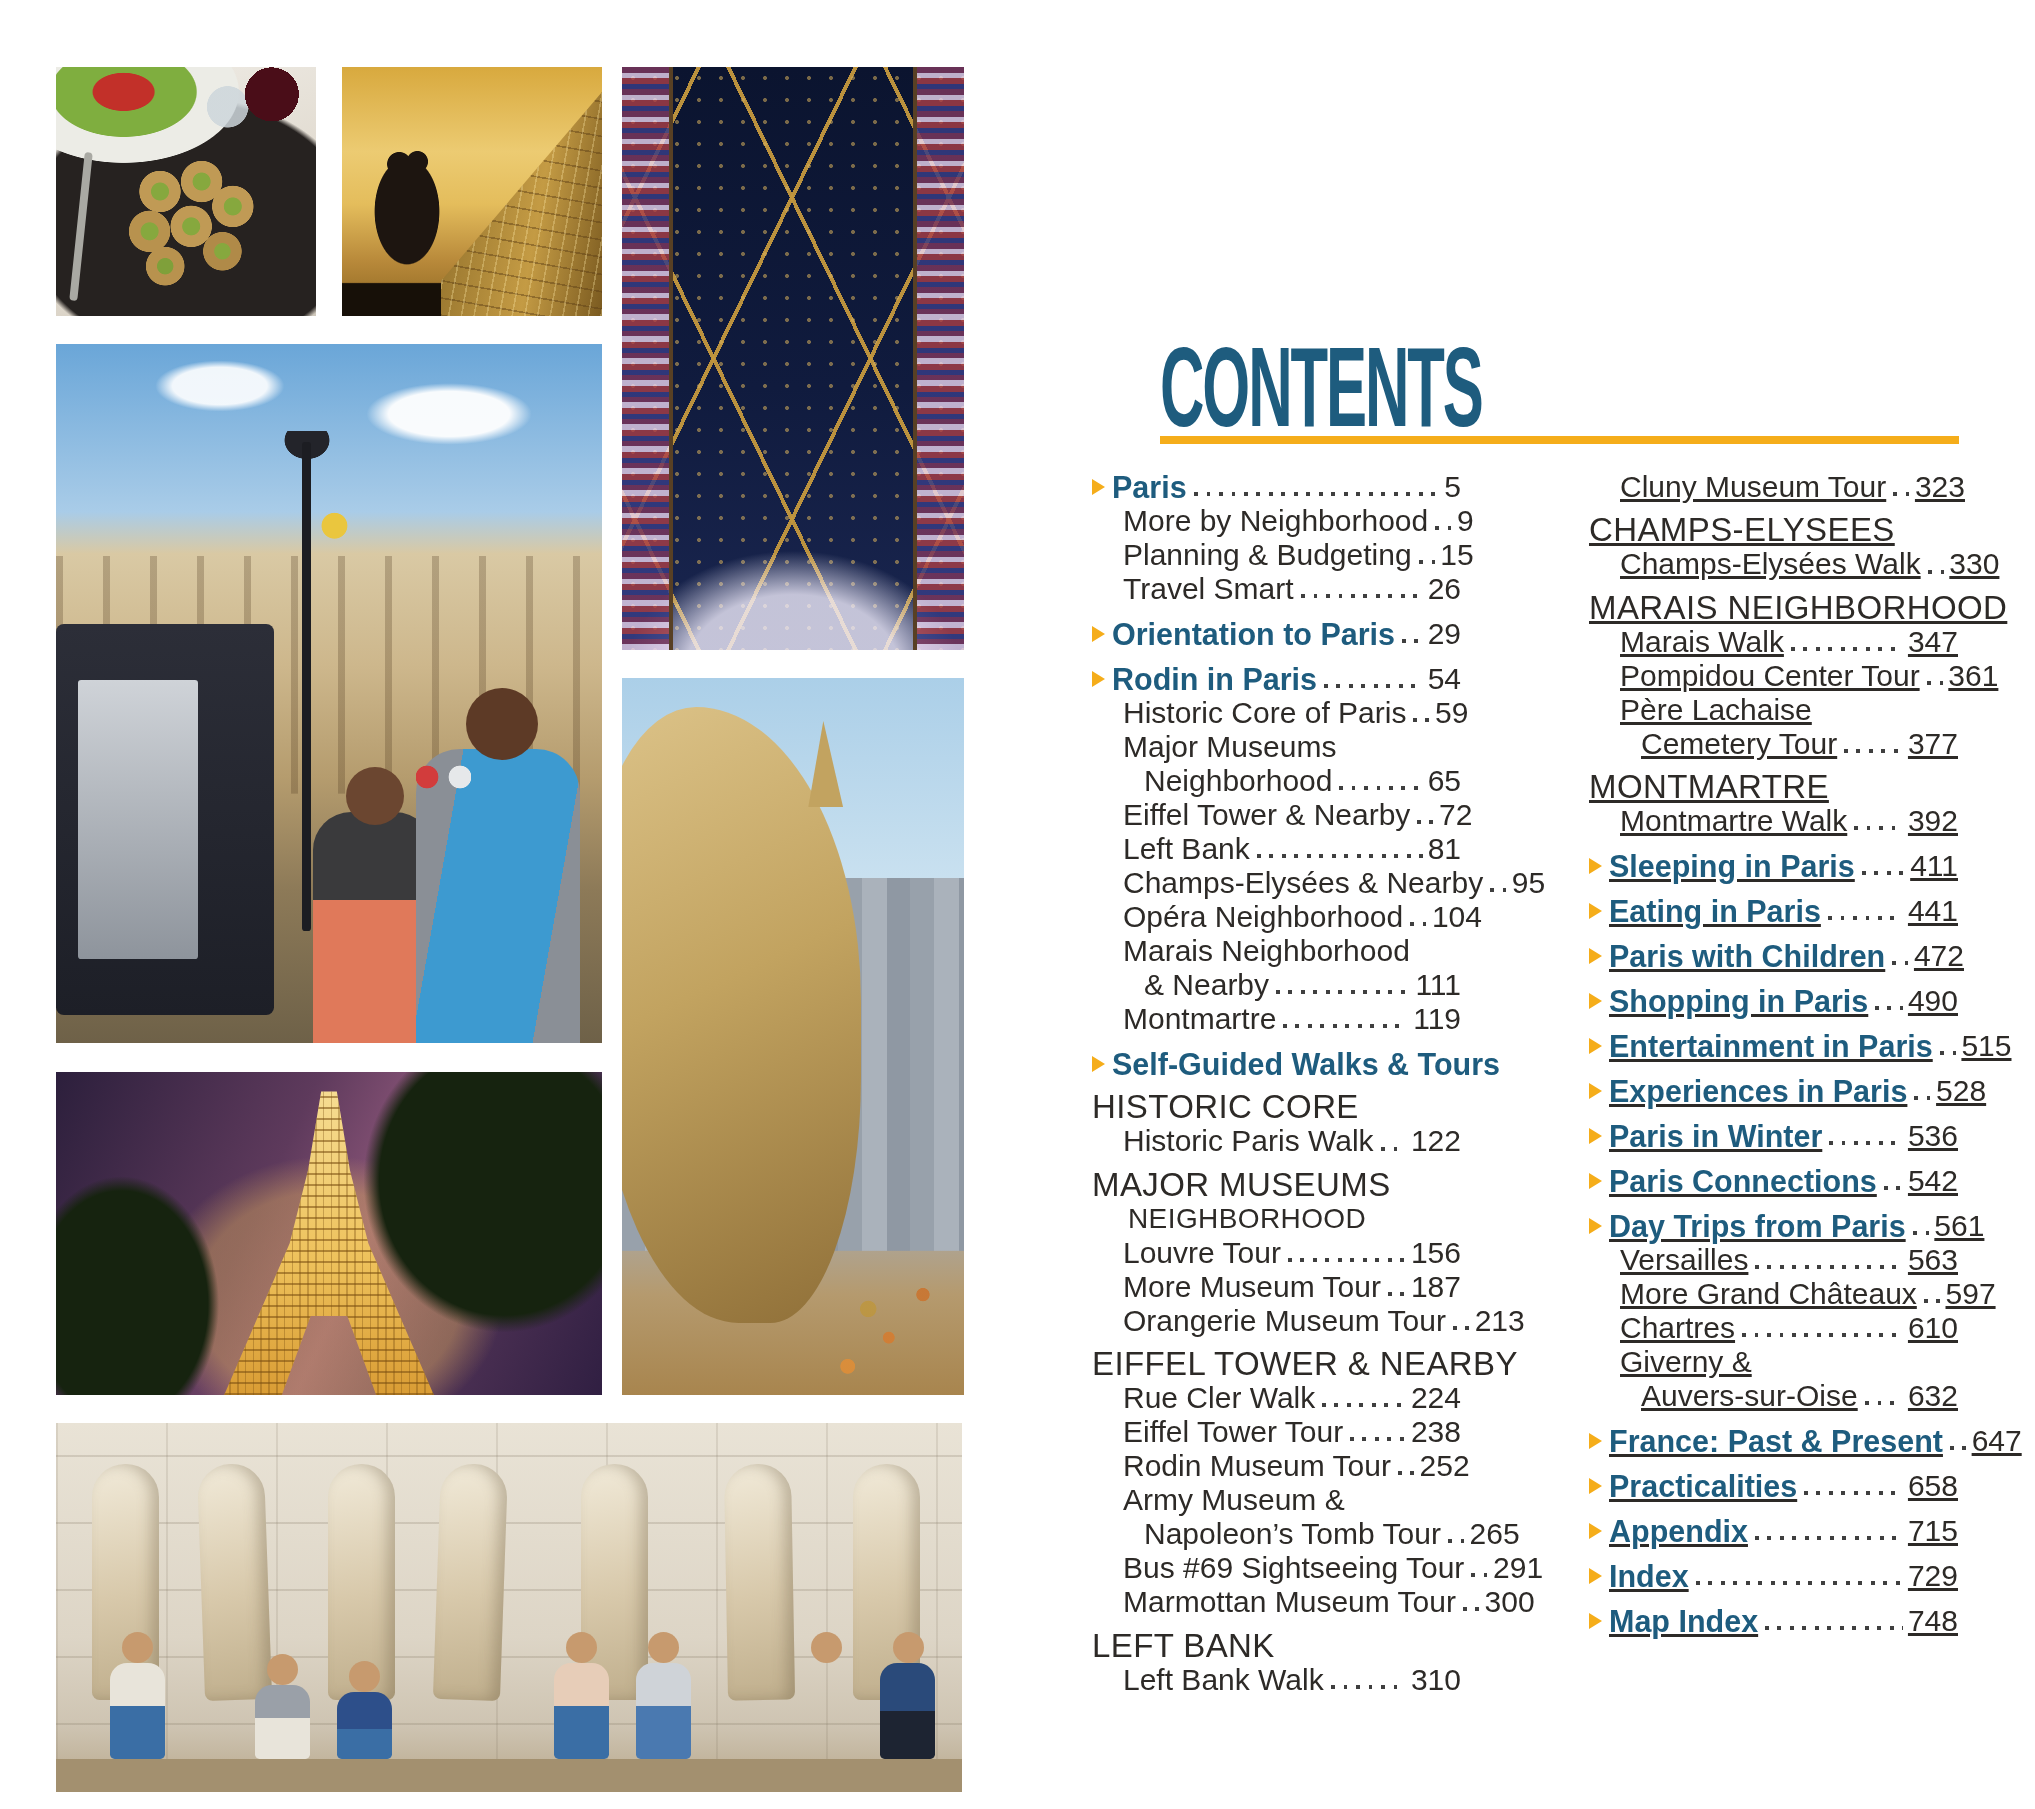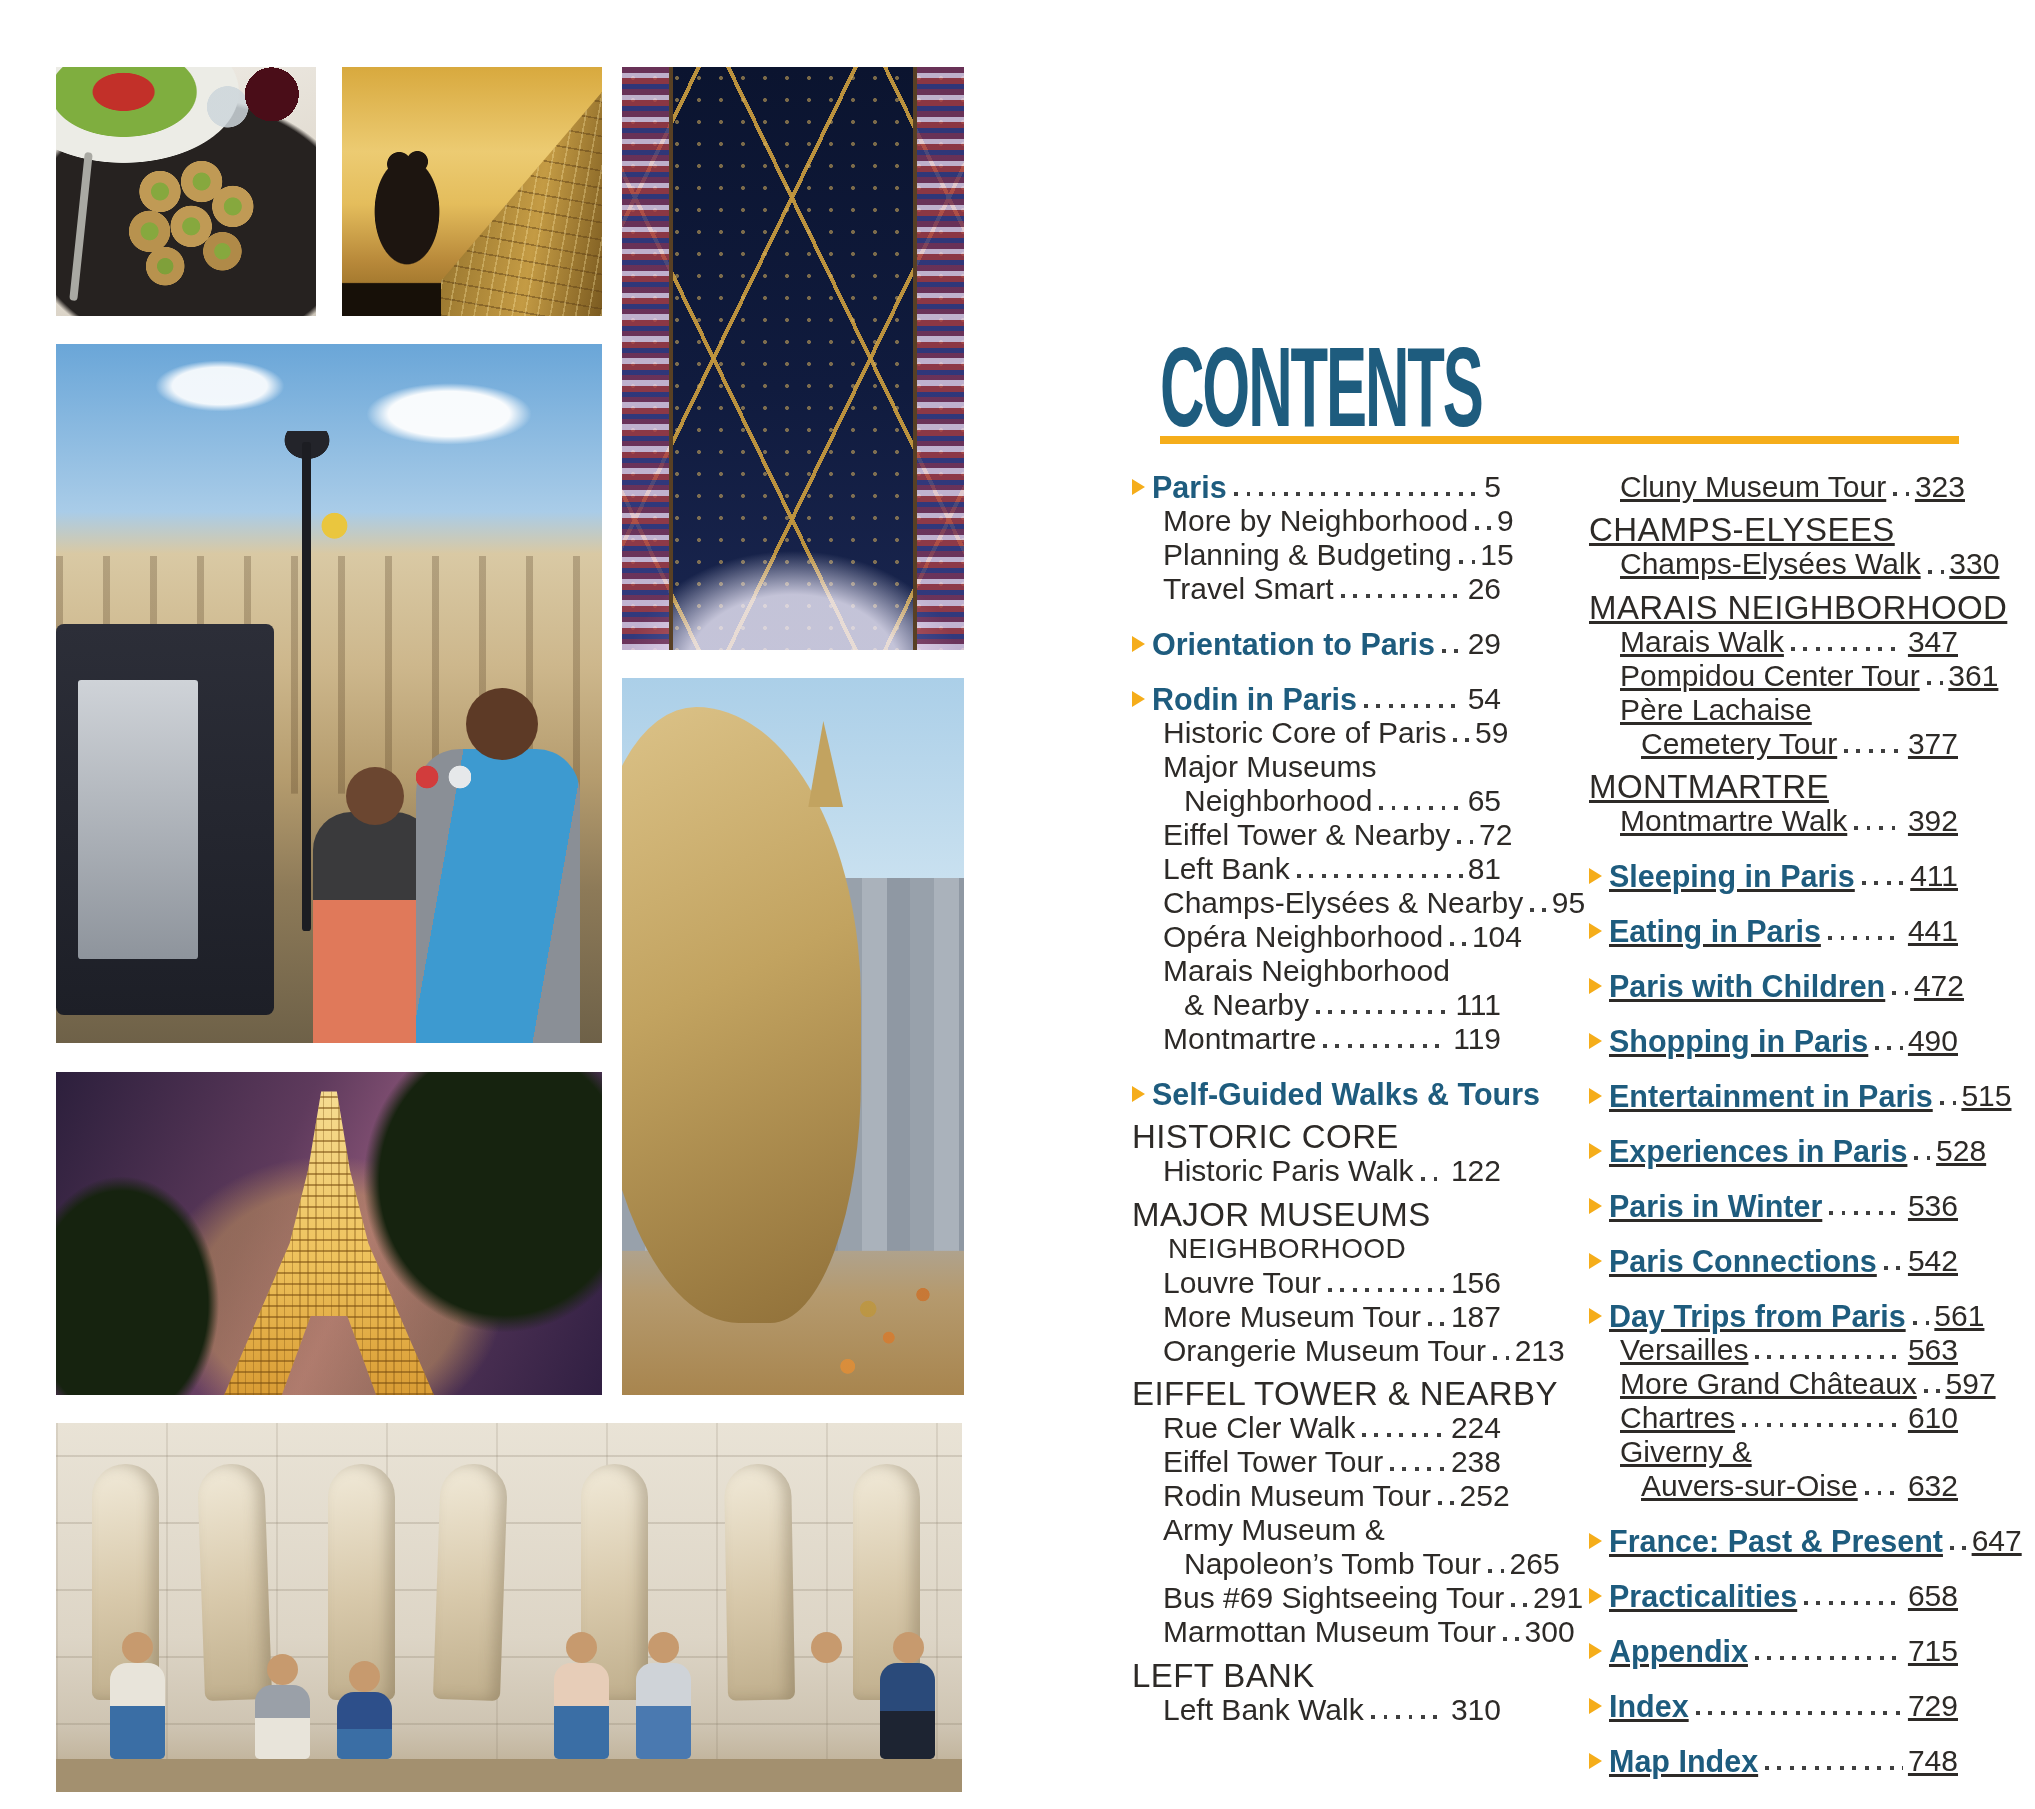--- a/index.html
+++ b/index.html
@@ -128,29 +128,29 @@
   .person{bottom:9%;width:55px;height:26%;border-radius:17px 17px 4.7px 4.7px;}
   .person::before{content:"";position:absolute;left:22%;top:-31px;width:31px;height:31px;border-radius:50%;background:#c79a6e;}
 
   
   #page-title{position:absolute;left:1160px;top:330px;margin:0;
     font-size:114px;line-height:1;font-weight:700;color:var(--teal);
     letter-spacing:-3.9px;transform:scaleX(.54);transform-origin:0 0;white-space:nowrap;}
   #title-rule{position:absolute;left:1160px;top:436px;width:799px;height:7.8px;background:var(--gold);}
 
   .toc-col{position:absolute;top:470px;}
-  #toc-left{left:1132px;width:369px;}
+  #toc-left{left:1092px;width:369px;}
   #toc-right{left:1589px;width:369px;text-decoration:underline;}
 
   .row{display:flex;align-items:flex-end;min-height:34px;}
   .row .lbl{white-space:nowrap;line-height:34px;font-size:30px;color:var(--ink);}
   .row .leader{flex:1 1 auto;min-width:17px;height:3.9px;margin:0 4.7px 7.8px 7px;
     background:repeating-linear-gradient(90deg, var(--dots) 0 3.9px, rgba(0,0,0,0) 3.9px 12.5px);}
   .row .page{white-space:nowrap;line-height:34px;font-size:30px;color:var(--ink);}
-  .row.gap{margin-top:21px;}
+  .row.gap{margin-top:11px;}
   .row.chapter .lbl{font-weight:700;font-size:30.5px;color:var(--teal);}
   .row.caps{margin-top:9.4px;}
   .row.caps .lbl{font-size:33px;letter-spacing:0.4px;}
   .row.caps2{margin-top:0;}
   .row.caps2 .lbl{font-size:28px;letter-spacing:0.4px;padding-left:36px;}
   .row.entry .lbl{padding-left:31px;}
   .row.entry2 .lbl{padding-left:52px;}
   .arrow{width:0;height:0;border-left:13.3px solid var(--gold);
     border-top:8.6px solid transparent;border-bottom:8.6px solid transparent;
     margin:0 7px 9.4px 0;flex:0 0 auto;}

